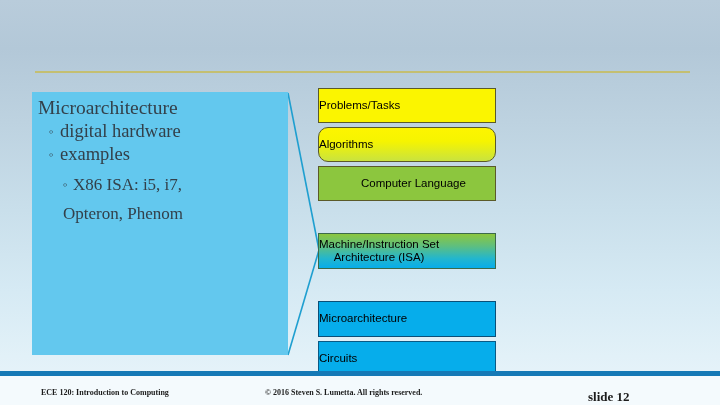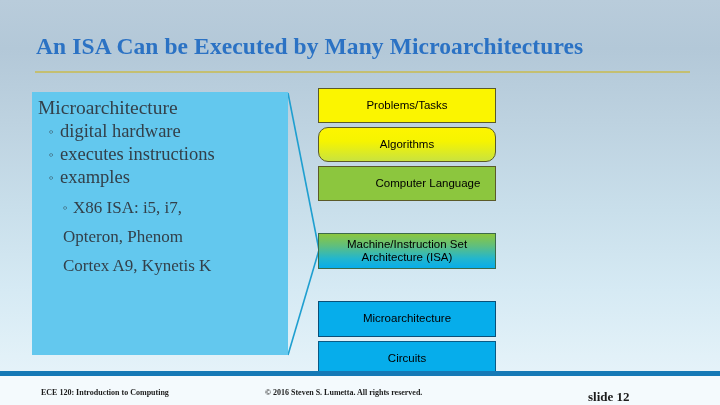--- a/index.html
+++ b/index.html
@@ -117,21 +117,20 @@
     width: 178px;
   }
   .layer {
     position: relative;
     box-sizing: border-box;
     width: 178px;
     margin-bottom: 4px;
     border: 1px solid #5a5a2a;
     display: flex;
     align-items: center;
-    justify-content: center;
     text-align: center;
     font-family: "Liberation Sans", sans-serif;
     font-size: 11.5px;
     color: #000000;
     line-height: 13.5px;
   }
   .layer.h1 { height: 35px; }
   .layer.h2 { height: 36px; margin-top: 32px; }
 
   .fill-problems {
@@ -184,37 +183,34 @@
   }
   .footer-course { left: 41px; top: 388px; }
   .footer-copy  { left: 265px; top: 388px; }
   .footer-slide { left: 588px; top: 389px; font-weight: bold; font-size: 13px; }
 </style>
 </head>
 <body>
 
 <div class="slide">
 
-  <div class="title">An ISA Can be Executed by Many Microarchitectures</div>
   <div class="title-rule"></div>
 
   <svg class="connectors" viewBox="0 0 720 405" width="720" height="405">
     <line x1="288" y1="93" x2="319" y2="250" stroke="#1f9fd0" stroke-width="1.6"></line>
     <line x1="288" y1="355" x2="319" y2="250" stroke="#1f9fd0" stroke-width="1.6"></line>
   </svg>
 
   <div class="left-panel">
     <div class="lp-inner">
       <div class="lp-l0">Microarchitecture</div>
       <div class="lp-l1">digital hardware</div>
-      <div class="lp-l1">executes instructions</div>
       <div class="lp-l1">examples</div>
       <div class="lp-l2">X86 ISA: i5, i7,</div>
       <div class="lp-l2 lp-cont">Opteron, Phenom</div>
-      <div class="lp-l2 lp-cont">Cortex A9, Kynetis K</div>
     </div>
   </div>
 
   <div class="stack">
     <div class="layer h1 fill-problems">
       <span>Problems/Tasks</span>
     </div>
     <div class="layer h1 fill-algorithms">
       <span>Algorithms</span>
     </div>

